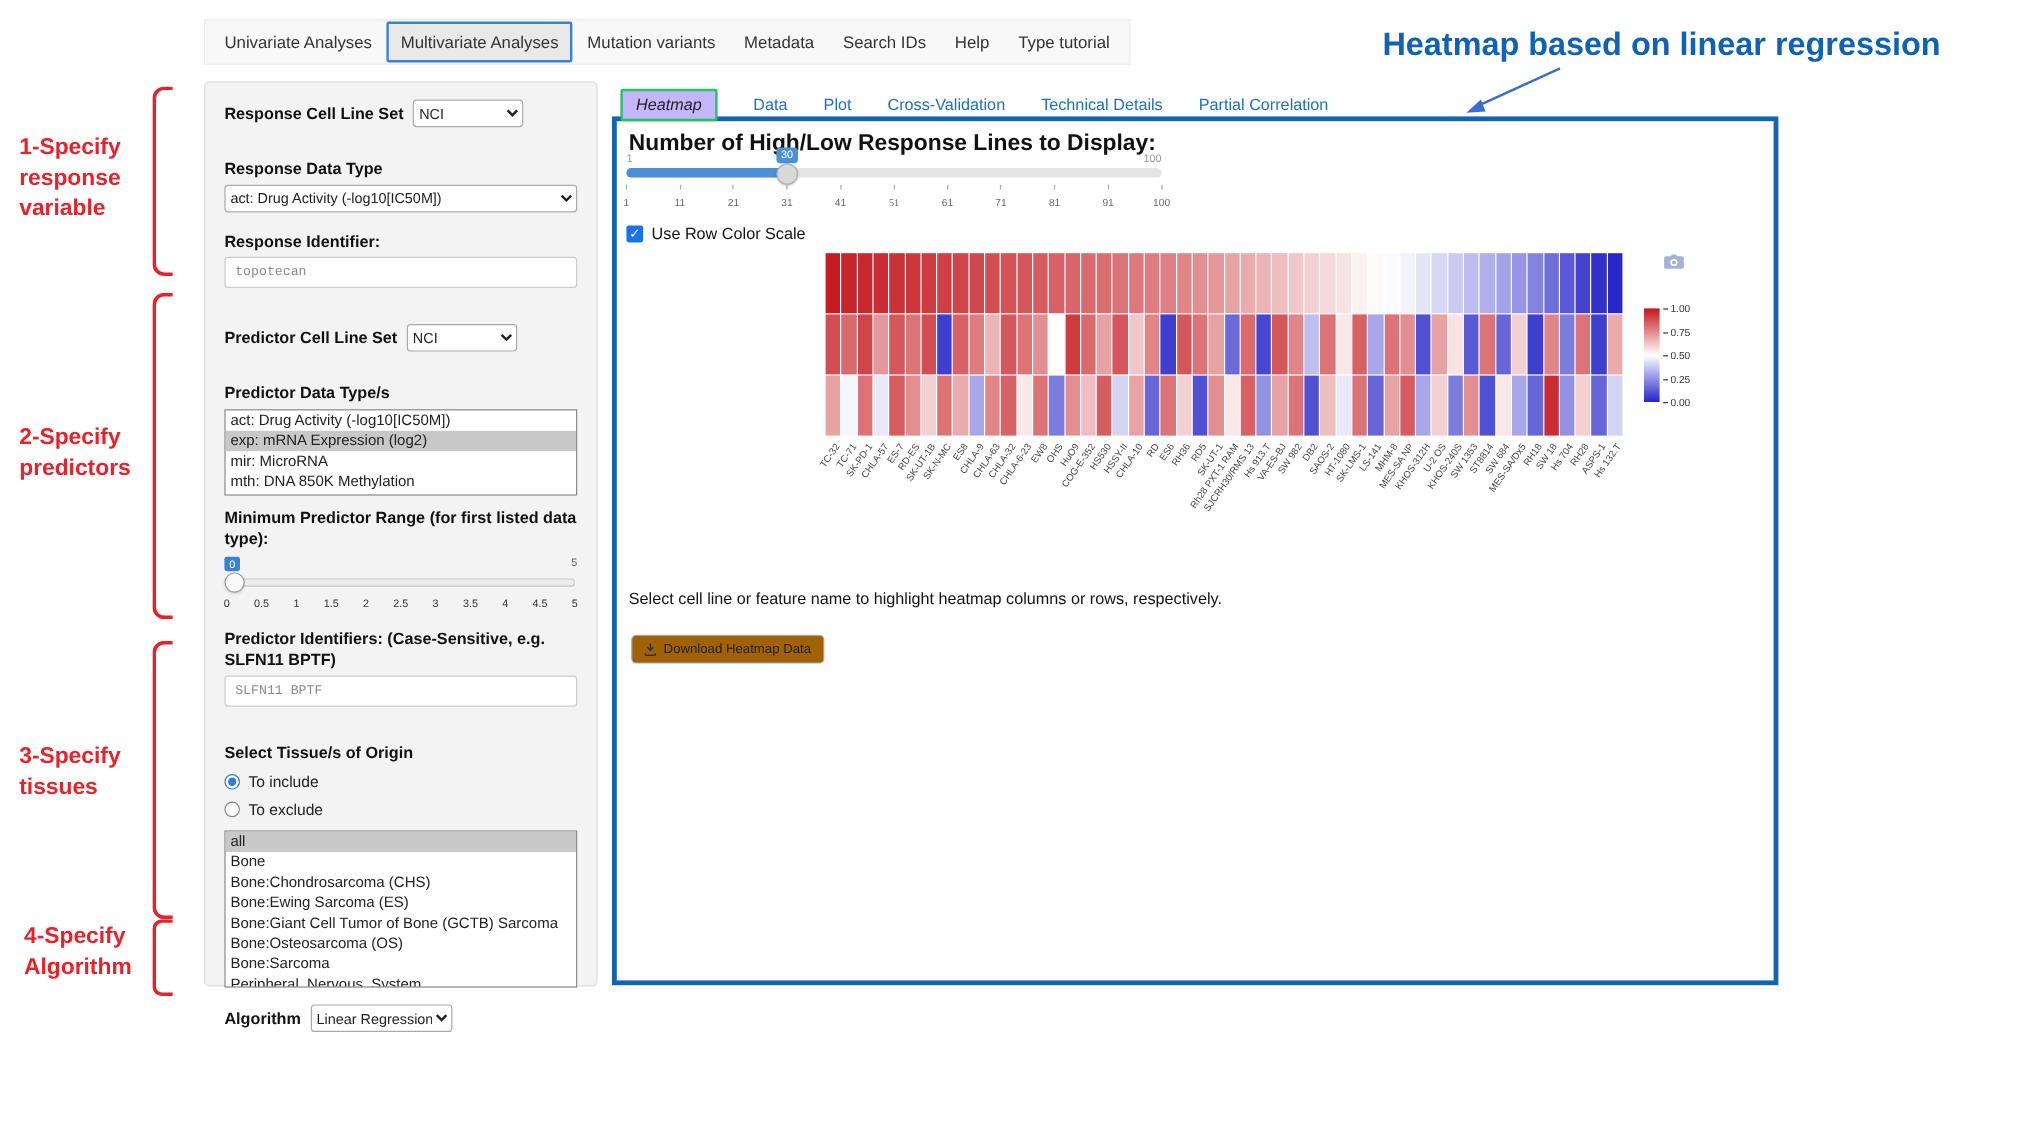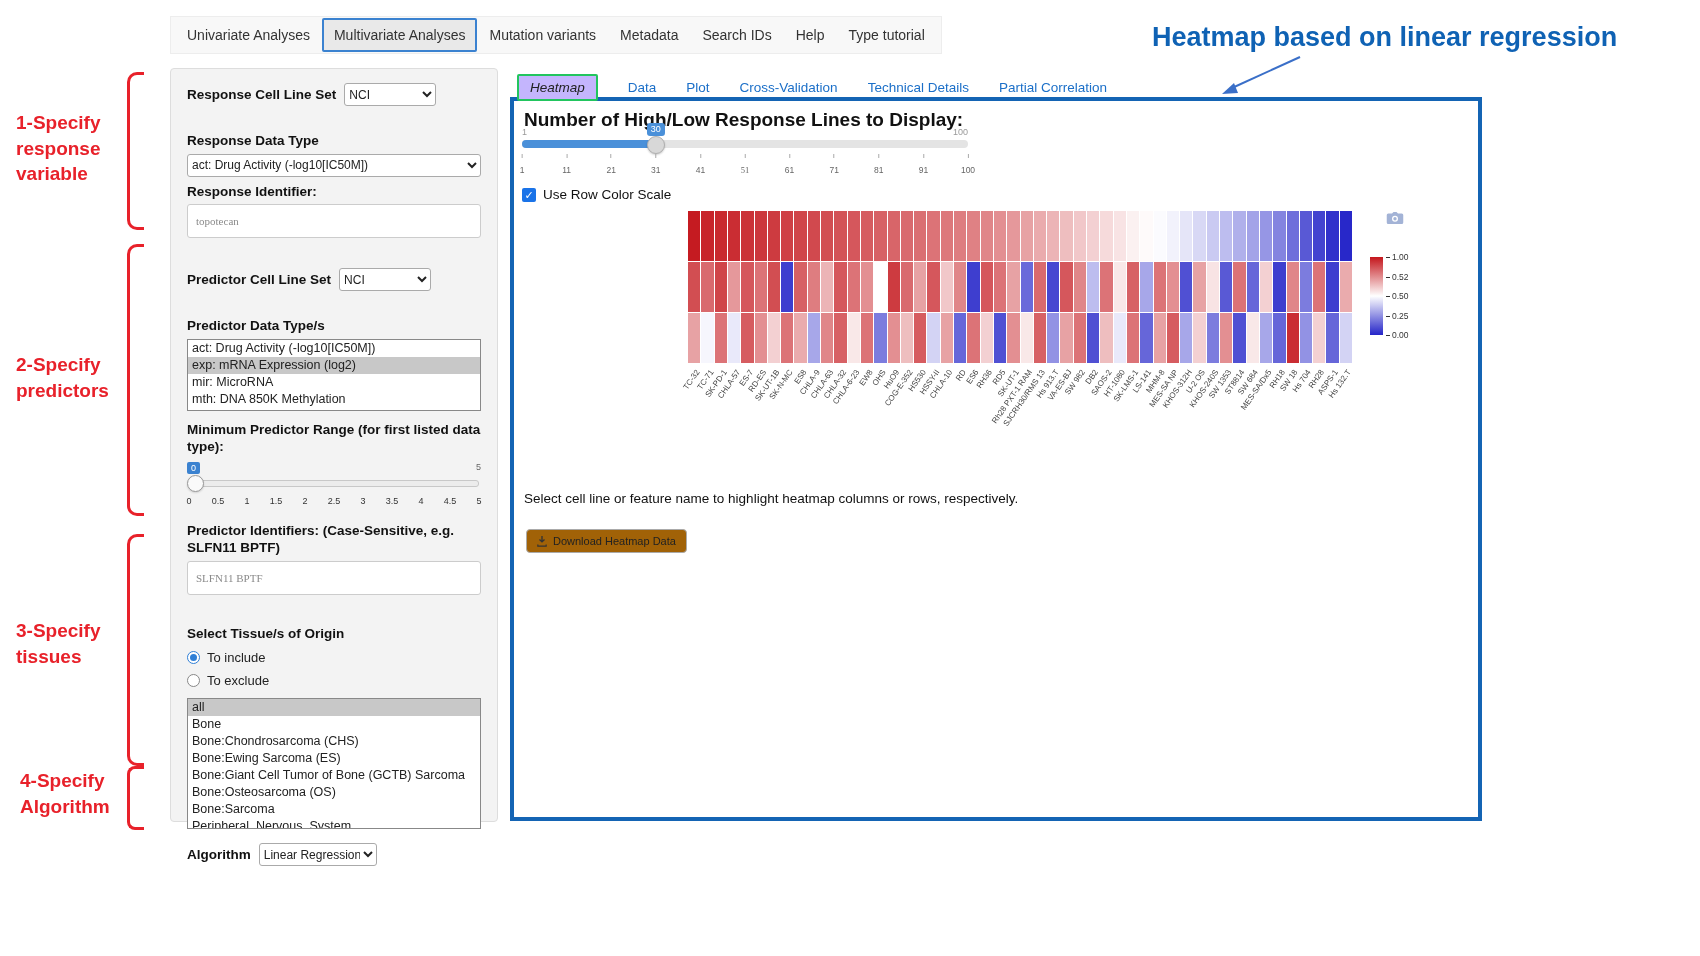--- a/index.html
+++ b/index.html
@@ -29,22 +29,22 @@
 
   
   .left-panel{position:absolute;left:170px;top:68px;width:328px;height:754px;background:#f3f3f3;border:1px solid #ddd;border-radius:4px;box-sizing:border-box;padding:14px 16px;font-size:13px;}
   .flabel{font-weight:700;font-size:13.5px;color:#111;margin:0 0 4px;line-height:1.3;}
   .inline-row{display:flex;align-items:center;gap:8px;}
   .inline-row .flabel{margin:0;}
   .sel{font-size:12px;height:23px;border:1px solid #aaa;border-radius:3px;background:#fff;color:#222;}
   .sel.full{width:100%;}
   .sel.narrow{width:92px;}
   .sel.alg{width:118px;}
-  .tin{width:100%;height:26px;box-sizing:border-box;border:1px solid #ccc;border-radius:3px;background:#fff;color:#8a8a8a;font-size:11px;padding:16px 8px;font-family:Liberation Serif, serif;}
-  .mt6{margin-top:6px;}.mt10{margin-top:10px;}.mt14{margin-top:14px;}.mt26{margin-top:26px;}.mt30{margin-top:30px;}
+  .tin{width:100%;height:26px;box-sizing:border-box;border:1px solid #ccc;border-radius:3px;background:#fff;color:#8a8a8a;font-size:11px;padding:0 8px;font-family:Liberation Mono, monospace;}
+  .mt6{margin-top:16px;}.mt10{margin-top:10px;}.mt14{margin-top:14px;}.mt26{margin-top:26px;}.mt30{margin-top:30px;}
   .listbox{background:#fff;border:1px solid #888;overflow:hidden;}
   .lb-pred{height:70px;}
   .lb-tissue{height:129px;margin-top:10px;}
   .opt{height:17px;line-height:17px;font-size:12.5px;padding:0 4px;white-space:nowrap;overflow:hidden;cursor:default;}
   .opt.sel2{background:#c8c8c8;}
 
   .radio-row{display:flex;align-items:center;gap:7px;margin-top:8px;font-size:13px;color:#222;}
   .radio{position:relative;width:13px;height:13px;border:1px solid #888;border-radius:50%;background:#fff;box-sizing:border-box;flex:0 0 auto;}
   .radio.on{border-color:#2f7fd6;}
   .radio.on::after{content:'';position:absolute;left:2px;top:2px;right:2px;bottom:2px;border-radius:50%;background:#2f7fd6;}
@@ -455,21 +455,21 @@
     <div class="camera">
       <svg width="18" height="14" viewBox="0 0 24 18">
         <path d="M8 3 L10 1 H14 L16 3 H21 a2 2 0 0 1 2 2 V15 a2 2 0 0 1 -2 2 H3 a2 2 0 0 1 -2 -2 V5 a2 2 0 0 1 2 -2 Z" fill="#a3b3d6"></path>
         <circle cx="12" cy="10" r="4" fill="#ffffff"></circle>
         <circle cx="12" cy="10" r="2.2" fill="#a3b3d6"></circle>
       </svg>
     </div>
     <div class="colorbar"></div>
     <div class="colorbar-ticks">
         <div class="cb-tick" style="top: 0px;">1.00</div>
-        <div class="cb-tick" style="top: 19.5px;">0.52</div>
+        <div class="cb-tick" style="top: 19.5px;">0.75</div>
         <div class="cb-tick" style="top: 39px;">0.50</div>
         <div class="cb-tick" style="top: 58.5px;">0.25</div>
         <div class="cb-tick" style="top: 78px;">0.00</div>
       </div>
 
     <div class="hint">Select cell line or feature name to highlight heatmap columns or rows, respectively.</div>
 
     <button class="dl-btn">
       <svg width="10" height="11" viewBox="0 0 12 13">
         <path d="M6 0 v6 M3 4 l3 3 3 -3" stroke="#333" stroke-width="1.6" fill="none"></path>

